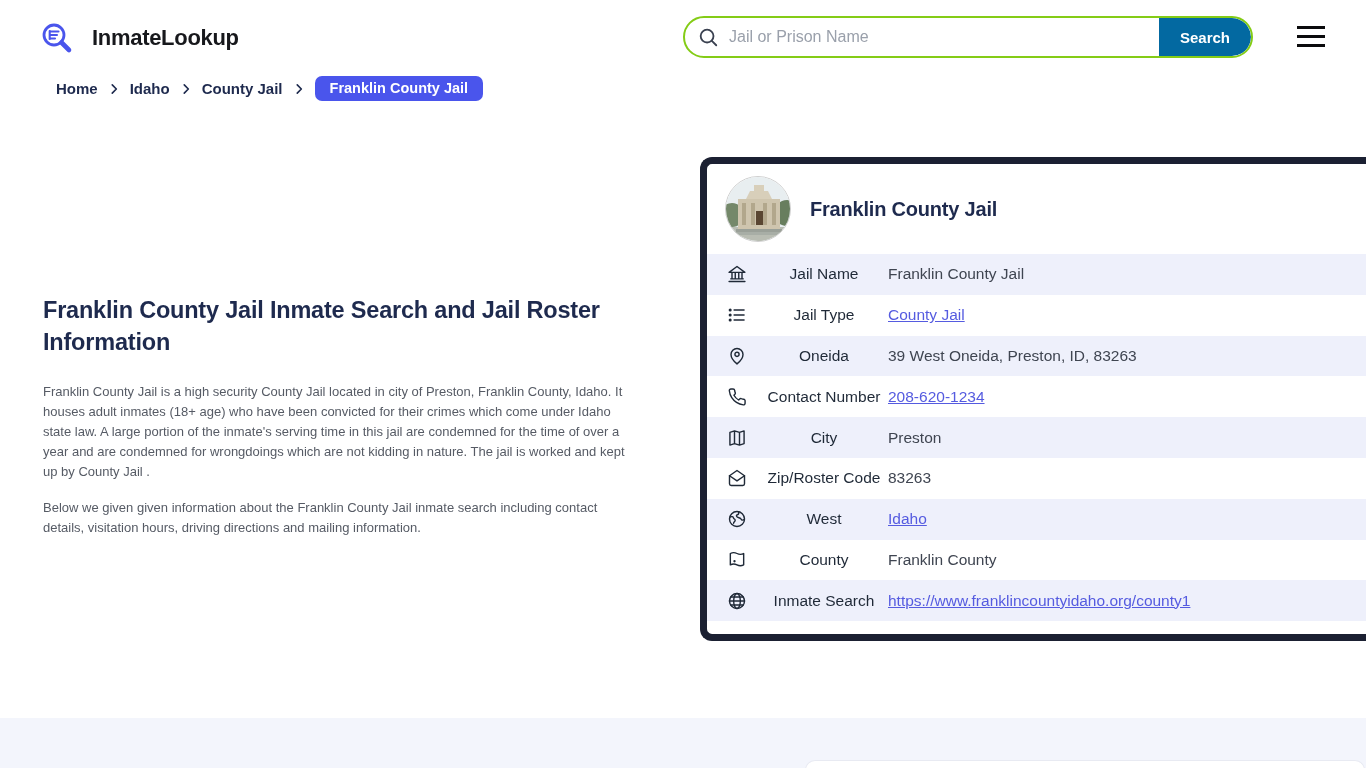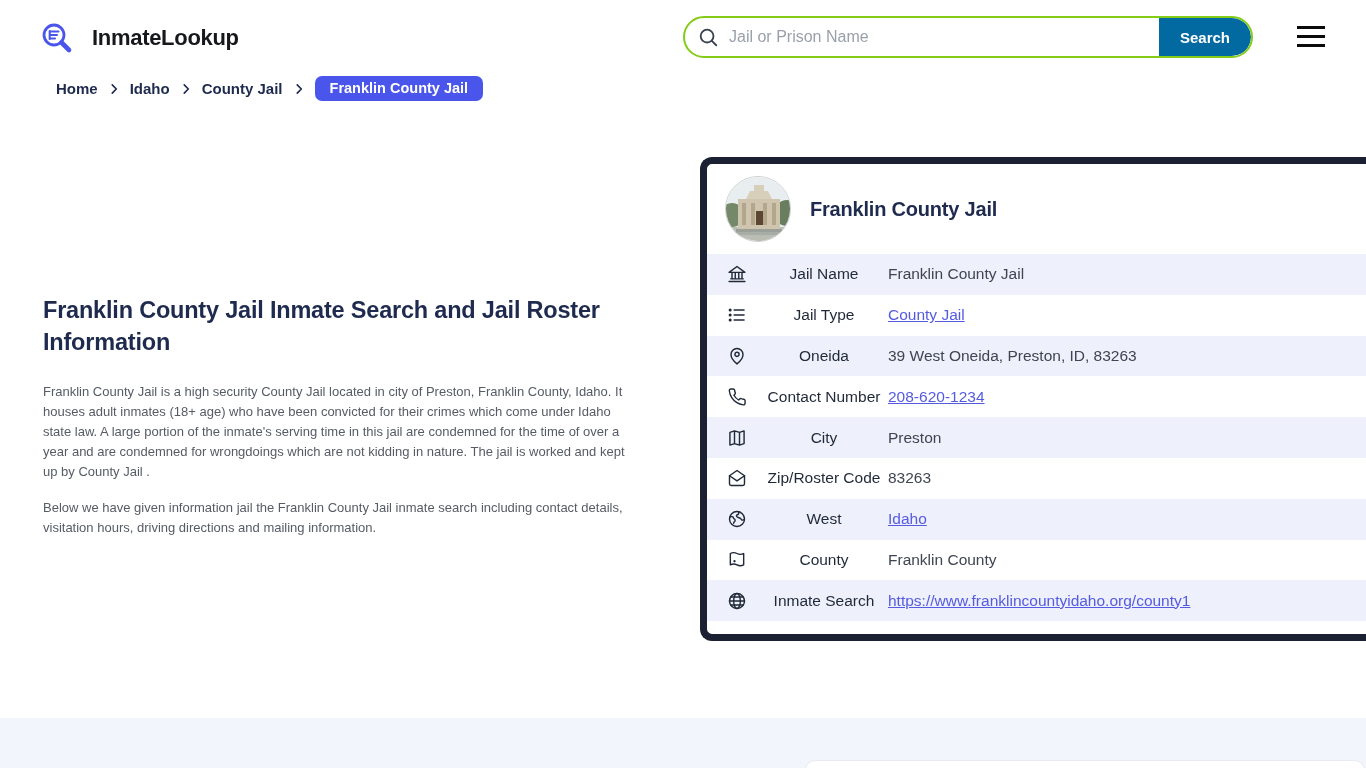--- a/index.html
+++ b/index.html
@@ -127,21 +127,21 @@
     <svg width="14" height="14" viewBox="0 0 24 24" fill="none">
         <path d="M9 5l7 7-7 7" stroke="#1e2a4e" stroke-width="2.8" stroke-linecap="round" stroke-linejoin="round"></path>
       </svg>
   </span>
   <span class="crumb-badge">Franklin County Jail</span>
 </nav>
 
 <div class="article">
   <h1>Franklin County Jail Inmate Search and Jail Roster Information</h1>
   <p>Franklin County Jail is a high security County Jail located in city of Preston, Franklin County, Idaho. It houses adult inmates (18+ age) who have been convicted for their crimes which come under Idaho state law. A large portion of the inmate's serving time in this jail are condemned for the time of over a year and are condemned for wrongdoings which are not kidding in nature. The jail is worked and kept up by County Jail .</p>
-  <p>Below we have given information jail the Franklin County Jail inmate search including contact details, visitation hours, driving directions and mailing information.</p>
+  <p>Below we given given information about the Franklin County Jail inmate search including contact details, visitation hours, driving directions and mailing information.</p>
 </div>
 
 <div class="jail-card">
   <div class="jail-card-header">
     <div class="jail-photo">
       <svg width="66" height="66" viewBox="0 0 66 66">
         <rect width="66" height="66" fill="#e8eef0"></rect>
         <rect x="0" y="50" width="66" height="16" fill="#b9bdb3"></rect>
         <circle cx="6" cy="38" r="12" fill="#74886a"></circle>
         <circle cx="61" cy="36" r="13" fill="#687e5e"></circle>

